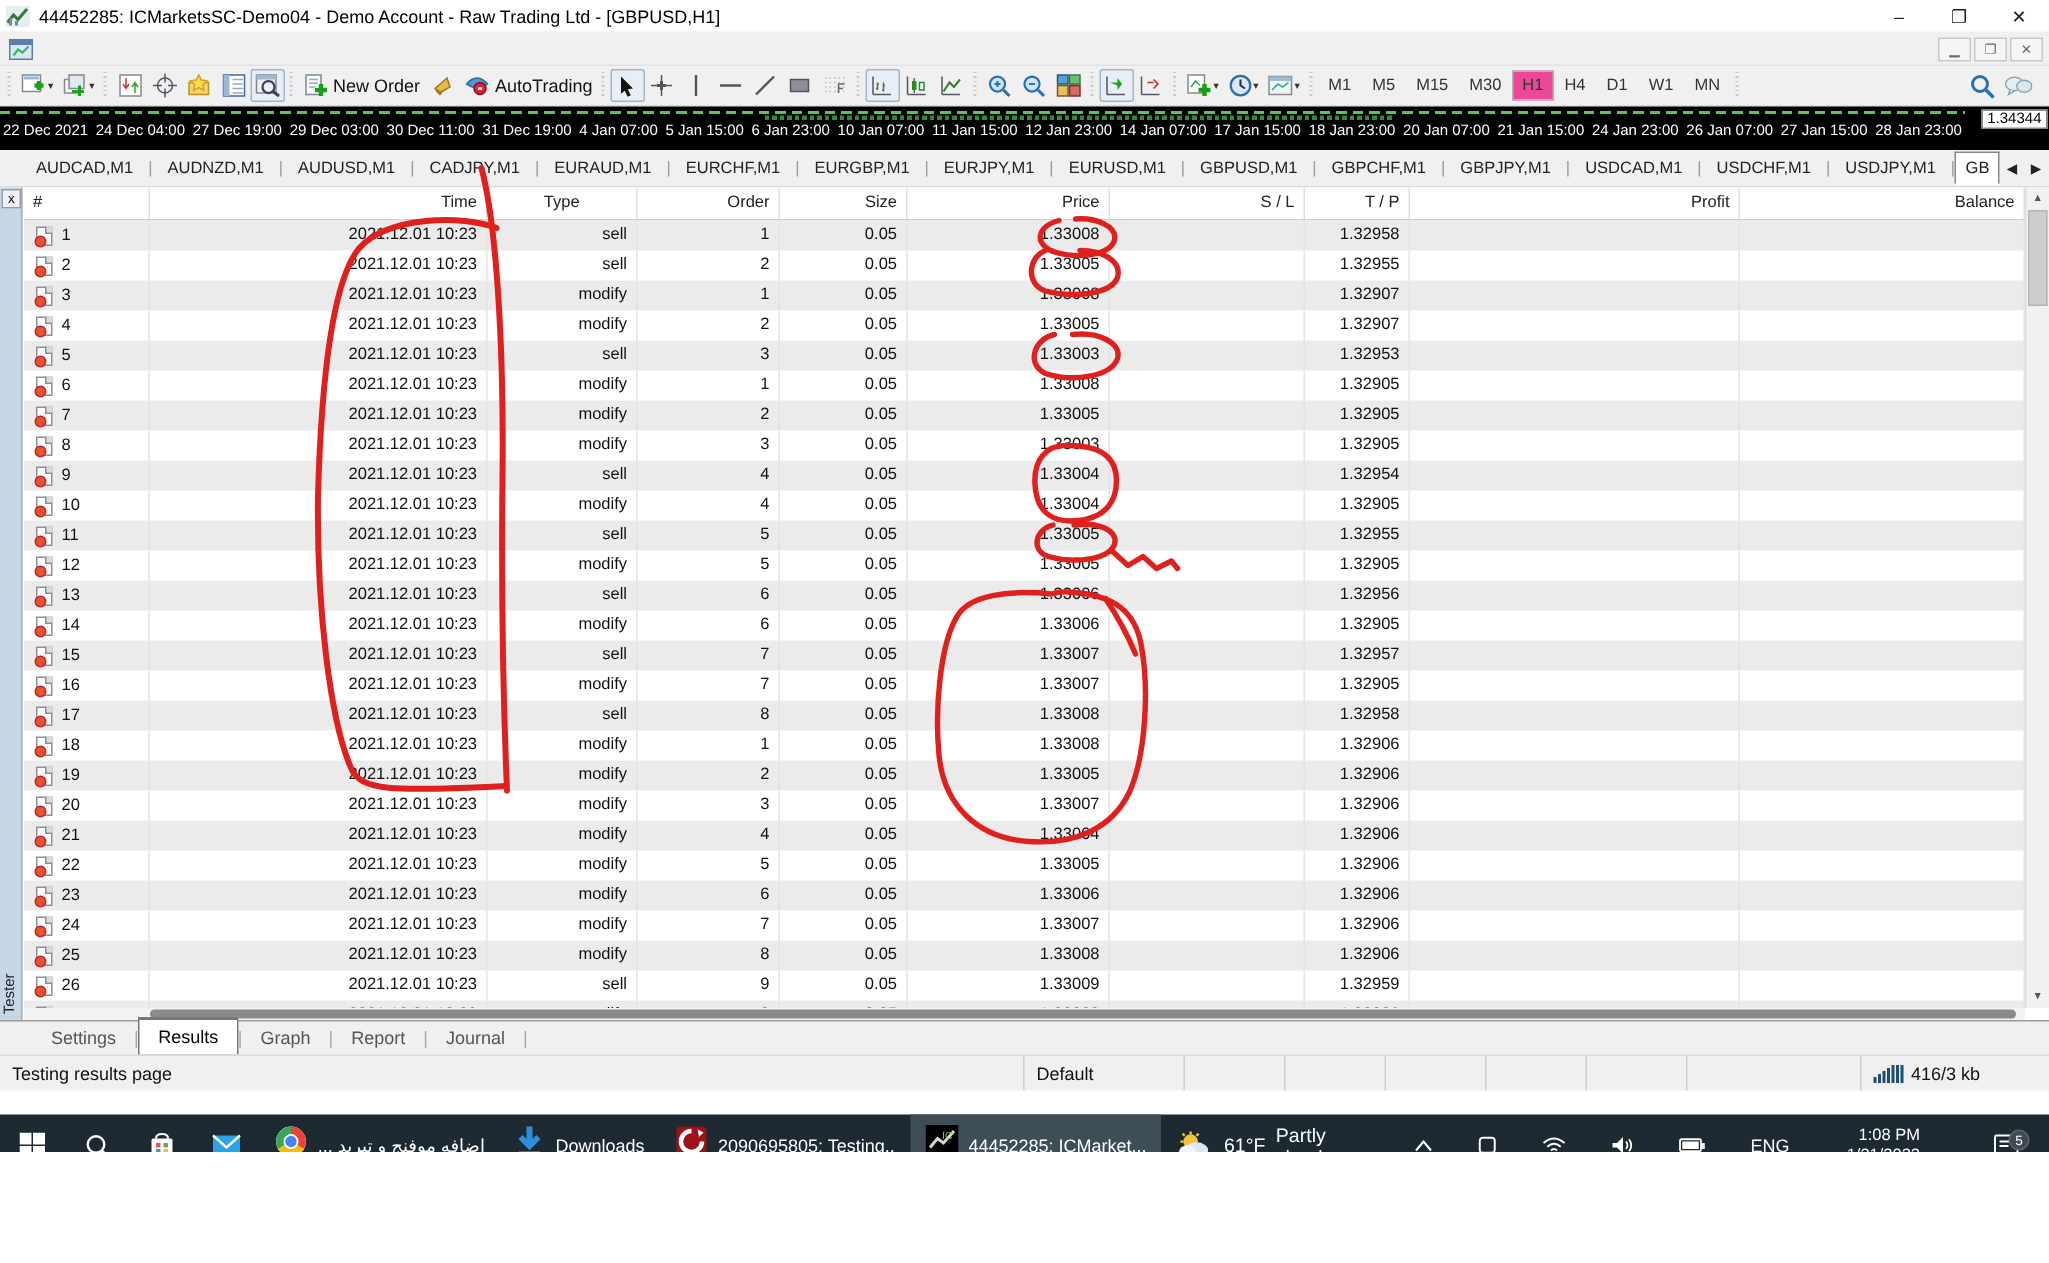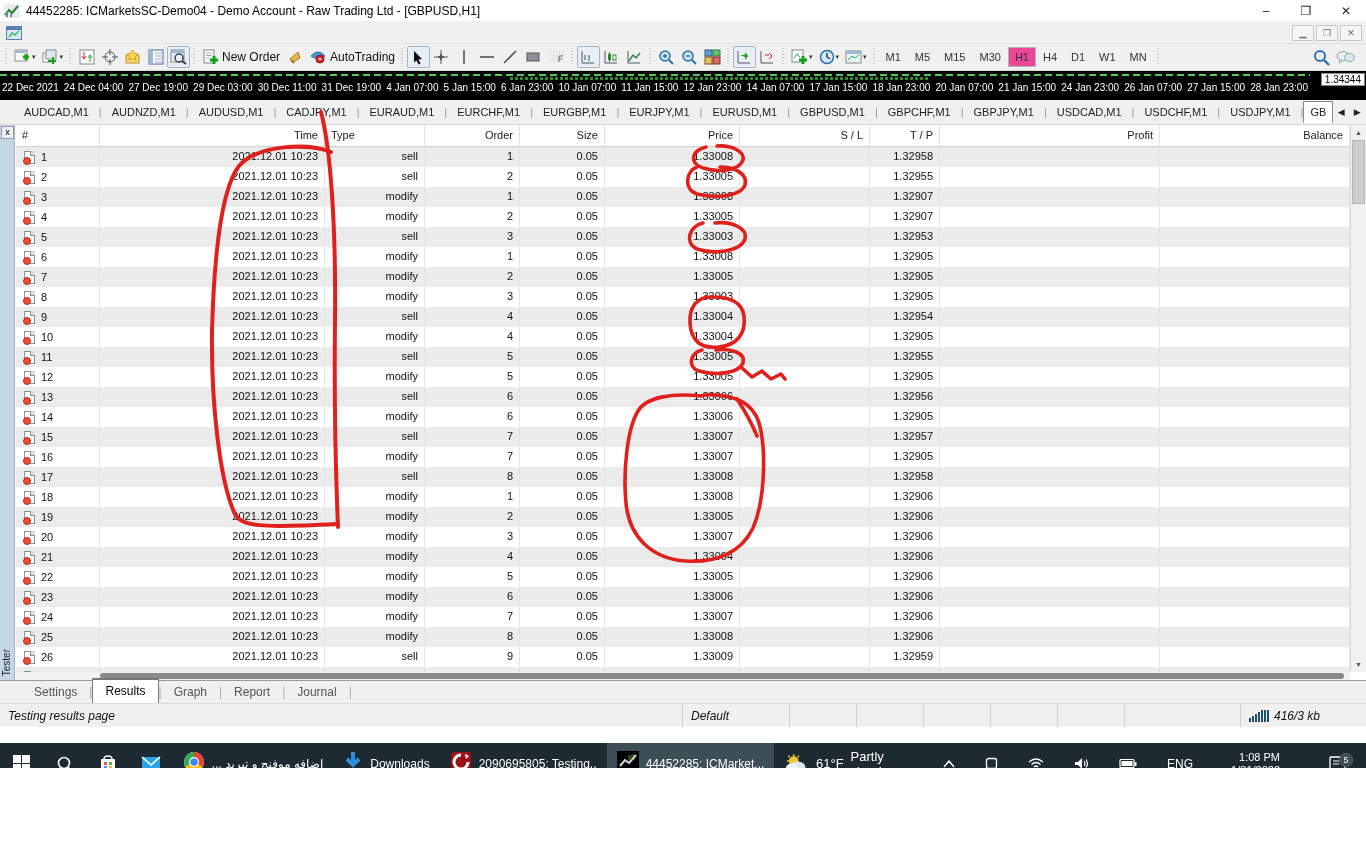--- a/index.html
+++ b/index.html
@@ -104,21 +104,21 @@
     border-top:1px solid #9a9a9a; display:flex; align-items:center; padding-left:22px; }
   .ttab { font-size:12px; color:#555; padding:3px 12px; }
   .ttab.active { background:#fff; color:#000; border:1px solid #777; border-top-width:2px;
     margin-top:-3px; padding:4px 12px 5px 12px; }
   .ttab-sep { color:#aaa; font-size:12px; }
 
   
   #statusbar { position:absolute; top:703px; left:0; right:0; height:24px; background:#f0f0f0;
     display:flex; align-items:center; border-top:1px solid #dadada; }
   .sb-cell { height:100%; border-right:1px solid #d0d0d0; display:flex; align-items:center;
-    font-size:12px; color:#111; padding:0 8px;font-style:italic; }
+    font-size:12px; color:#111; padding:0 8px; }
   #sb-msg { width:683px; }
   #sb-profile { width:107px; }
   .sb-empty { width:67px; }
   #sb-net { margin-left:auto; border-right:none; border-left:1px solid #d0d0d0; width:126px; }
   #net-bars { display:flex; align-items:flex-end; height:12px; margin-right:5px; gap:1px; }
   #net-bars i { width:2px; background:#1c4f72; display:block; }
 
   
   #taskbar { position:absolute; top:743px; left:0; right:0; height:41px; background:#1d2a31;
     display:flex; align-items:stretch; }
@@ -489,21 +489,21 @@
 
   <div id="tester">
     <div id="panel-strip">
       <span id="panel-close">x</span>
       <span id="panel-label">Tester</span>
     </div>
     <div id="table-wrap">
       <div id="thead">
           <div class="hcell" style="width: 84px;">#</div>
           <div class="hcell r" style="width: 225px; text-align: right;">Time</div>
-          <div class="hcell r" style="width: 100px; text-align: left;">Type</div>
+          <div class="hcell r" style="width: 100px; text-align: center;">Type</div>
           <div class="hcell r" style="width: 95px; text-align: right;">Order</div>
           <div class="hcell r" style="width: 85px; text-align: right;">Size</div>
           <div class="hcell r" style="width: 135px; text-align: right;">Price</div>
           <div class="hcell r" style="width: 130px; text-align: right;">S / L</div>
           <div class="hcell r" style="width: 70px; text-align: right;">T / P</div>
           <div class="hcell r" style="width: 220px; text-align: right;">Profit</div>
           <div class="hcell r" style="width: 190px; text-align: right;">Balance</div>
         </div>
       <div id="tbody">
           <div class="trow odd">

